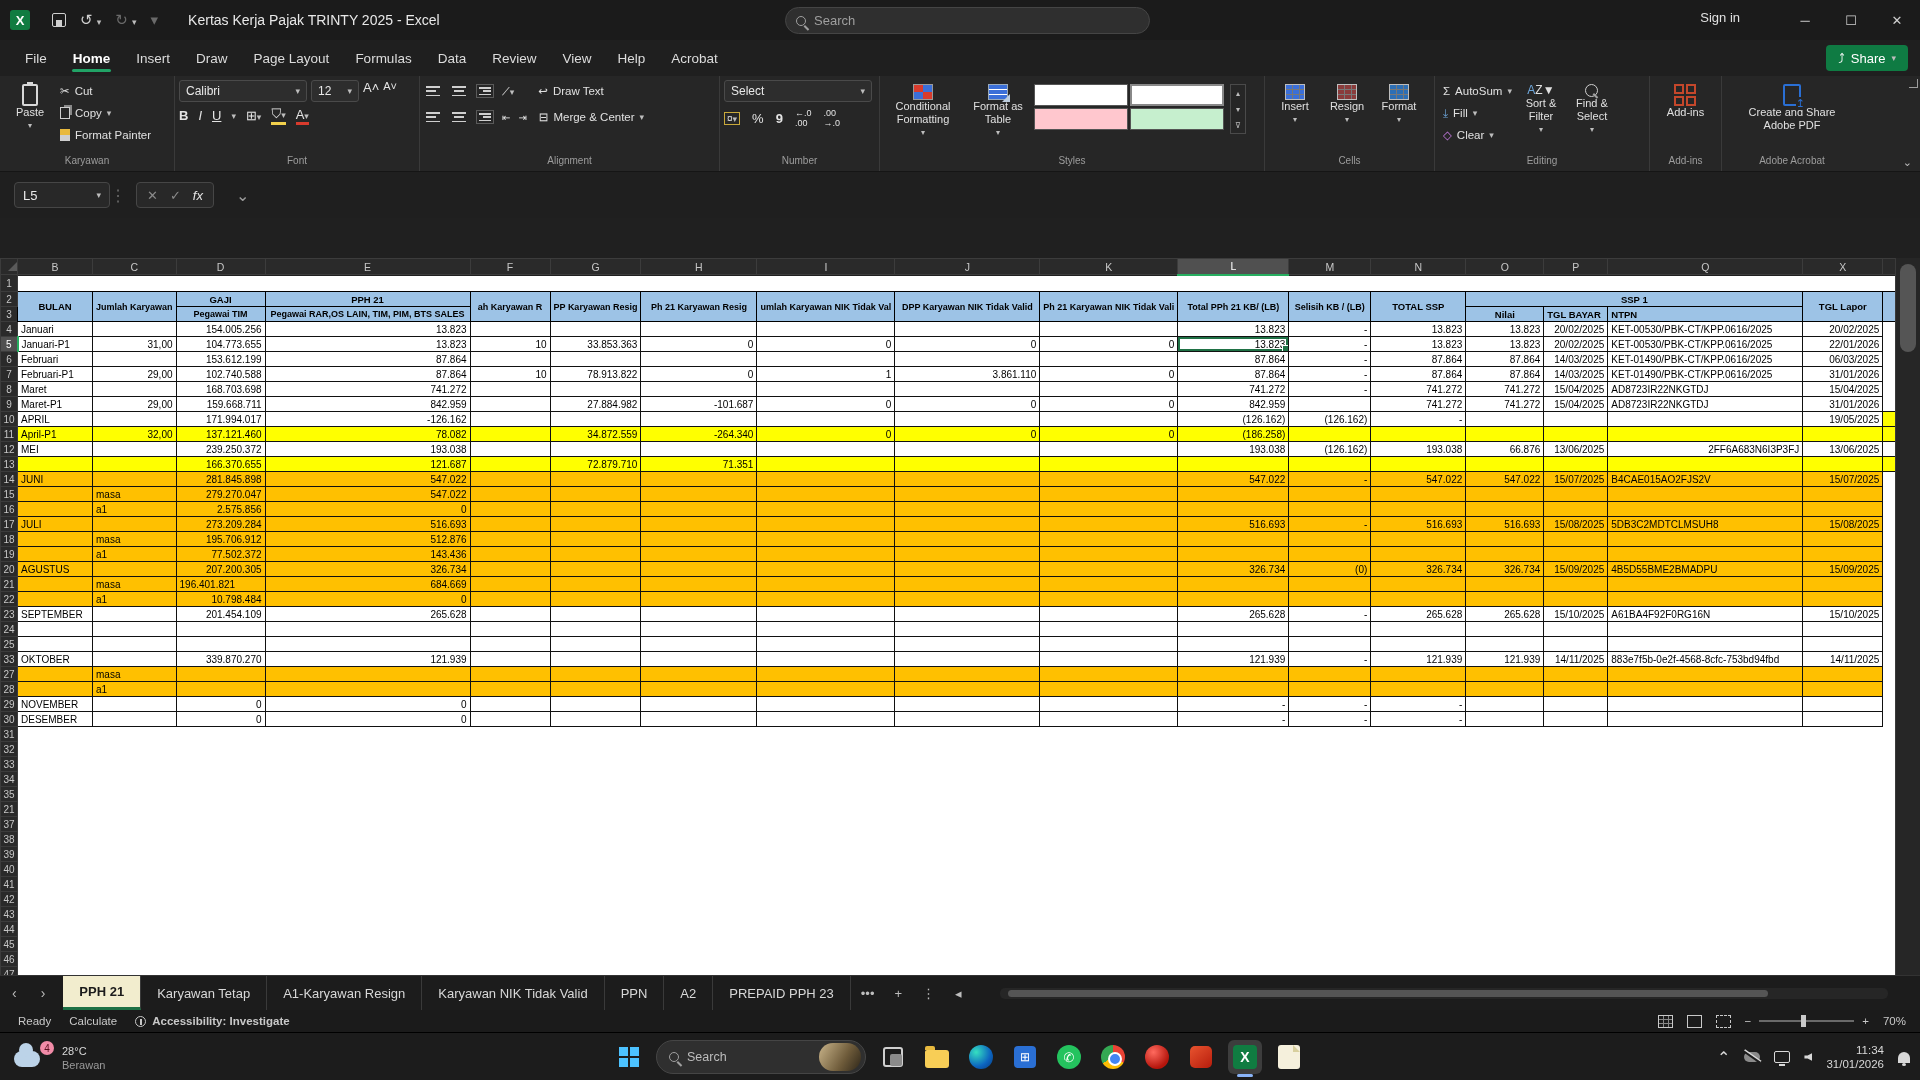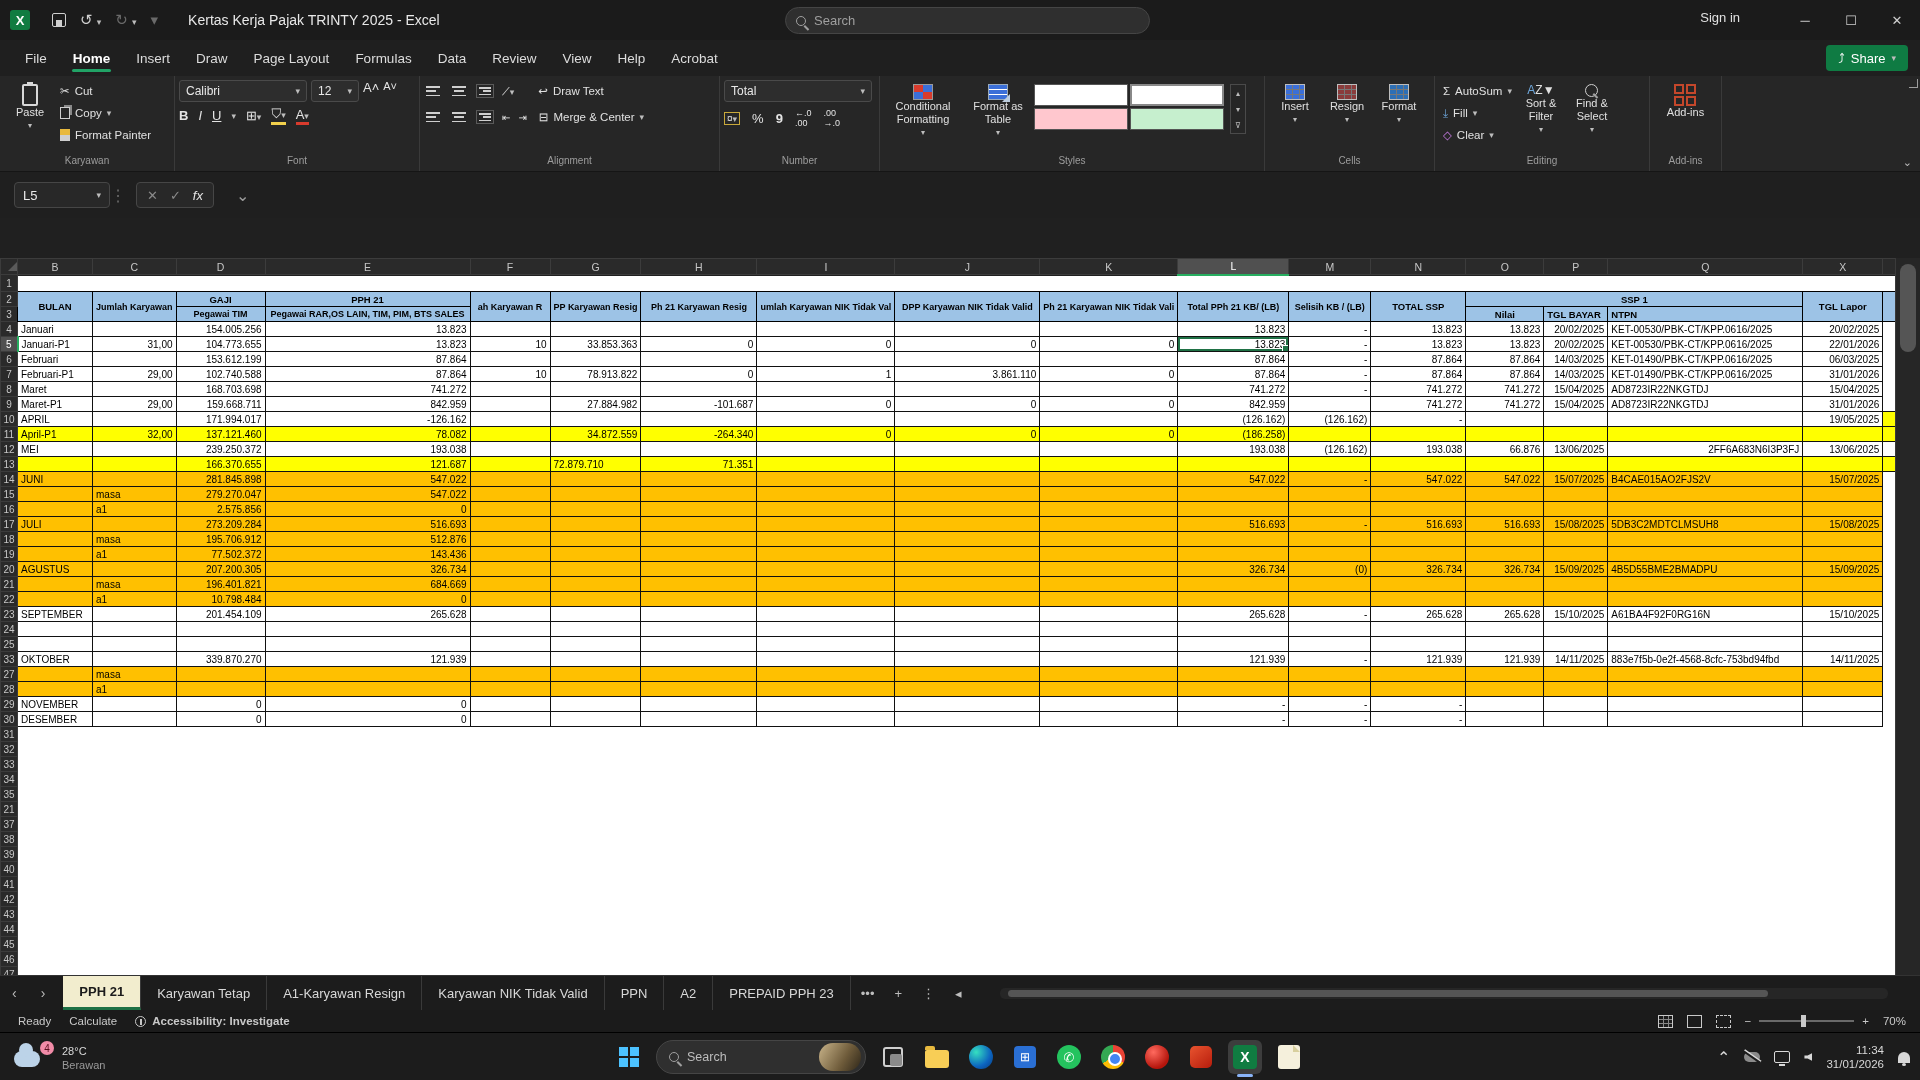--- a/index.html
+++ b/index.html
@@ -302,21 +302,21 @@
             <span class="chev">▾</span>
           </div>
       </div>
     </div>
     <div class="rlabel">Alignment</div>
   </div>
 
   <div class="rgroup" style="width:160px;">
     <div class="rcontent" style="flex-direction:column; gap:6px;">
       <div class="combo" style="width:148px;">
-          <span>Total</span>
+          <span>Select</span>
           <span class="chev">▾</span>
         </div>
       <div style="display:flex; gap:12px; align-items:center; font-size:13px;">
         <span style="border:1px solid #C9A93B;font-size:10px;padding:0 2px;">¤<span class="chev">▾</span></span>
         <span>%</span>
         <span style="font-weight:bold;">9</span>
         <span style="font-size:9px;">←.0<br>.00</span>
         <span style="font-size:9px;">.00<br>→.0</span>
       </div>
     </div>
@@ -417,20 +417,29 @@
             <i></i>
             <i></i>
             <i></i>
           </span>
         <span>Add-ins</span>
       </div>
     </div>
     <div class="rlabel">Add-ins</div>
   </div>
 
+  <div class="rgroup" style="width:140px; border-right:none;">
+    <div class="rcontent" style="justify-content:center;">
+      <div class="bigbtn" style="width:120px;">
+        <span class="ic-adobe"></span>
+        <span>Create and Share Adobe PDF</span>
+      </div>
+    </div>
+    <div class="rlabel">Adobe Acrobat</div>
+  </div>
 
   <span class="ribbon-collapse">⌄</span>
 </div>
 
 <div class="fbar">
   <div class="namebox">
     <span>L5</span>
       <span class="chev">▾</span>
   </div>
   <span style="color:#6a6a6a;">⋮</span>
@@ -709,21 +718,21 @@
           <td class="dc" style="text-align:right;">13/06/2025</td>
           <td class="ycell"></td>
         </tr>
         <tr>
           <td class="rh">13</td>
           <td class="dc f-yellow" style="text-align:left;"></td>
           <td class="dc f-yellow" style="text-align:right;"></td>
           <td class="dc f-yellow" style="text-align:right;">166.370.655</td>
           <td class="dc f-yellow" style="text-align:right;">121.687</td>
           <td class="dc f-yellow" style="text-align:right;"></td>
-          <td class="dc f-yellow" style="text-align:left;">72.879.710</td>
+          <td class="dc f-yellow" style="text-align:right;">72.879.710</td>
           <td class="dc f-yellow" style="text-align:right;">71.351</td>
           <td class="dc f-yellow" style="text-align:right;"></td>
           <td class="dc f-yellow" style="text-align:right;"></td>
           <td class="dc f-yellow" style="text-align:right;"></td>
           <td class="dc f-yellow" style="text-align:right;"></td>
           <td class="dc f-yellow" style="text-align:right;"></td>
           <td class="dc f-yellow" style="text-align:right;"></td>
           <td class="dc f-yellow" style="text-align:right;"></td>
           <td class="dc f-yellow" style="text-align:right;"></td>
           <td class="dc f-yellow" style="text-align:right;"></td>
@@ -874,21 +883,21 @@
           <td class="dc f-orange" style="text-align:right;">326.734</td>
           <td class="dc f-orange" style="text-align:right;">15/09/2025</td>
           <td class="dc f-orange" style="text-align:left;">4B5D55BME2BMADPU</td>
           <td class="dc f-orange" style="text-align:right;">15/09/2025</td>
           <td class="ycell"></td>
         </tr>
         <tr>
           <td class="rh">21</td>
           <td class="dc f-orange" style="text-align:left;"></td>
           <td class="dc f-orange" style="text-align:left;">masa</td>
-          <td class="dc f-orange" style="text-align:right;">196.401.821</td>
+          <td class="dc f-orange" style="">196.401.821</td>
           <td class="dc f-orange" style="text-align:right;">684.669</td>
           <td class="dc f-orange" style="text-align:right;"></td>
           <td class="dc f-orange" style="text-align:right;"></td>
           <td class="dc f-orange" style="text-align:right;"></td>
           <td class="dc f-orange" style="text-align:right;"></td>
           <td class="dc f-orange" style="text-align:right;"></td>
           <td class="dc f-orange" style="text-align:right;"></td>
           <td class="dc f-orange" style="text-align:right;"></td>
           <td class="dc f-orange" style="text-align:right;"></td>
           <td class="dc f-orange" style="text-align:right;"></td>

